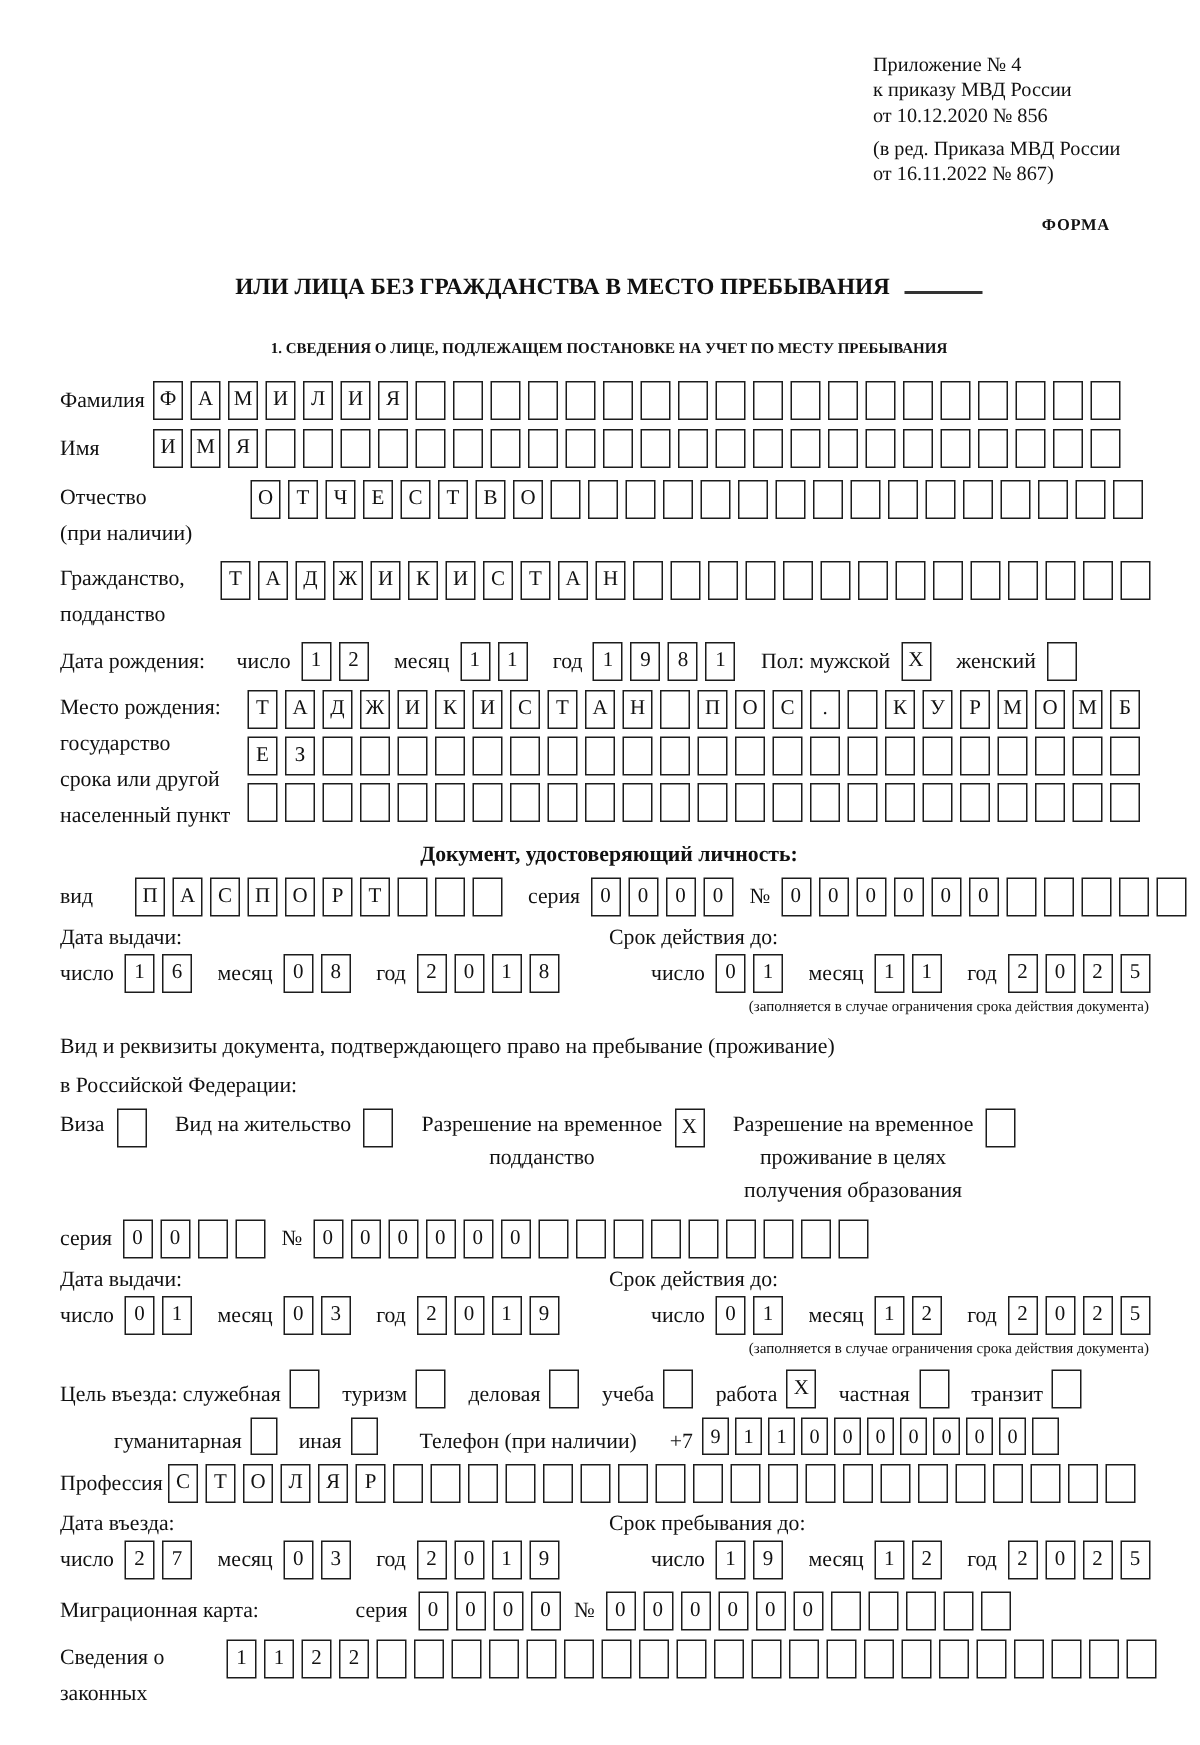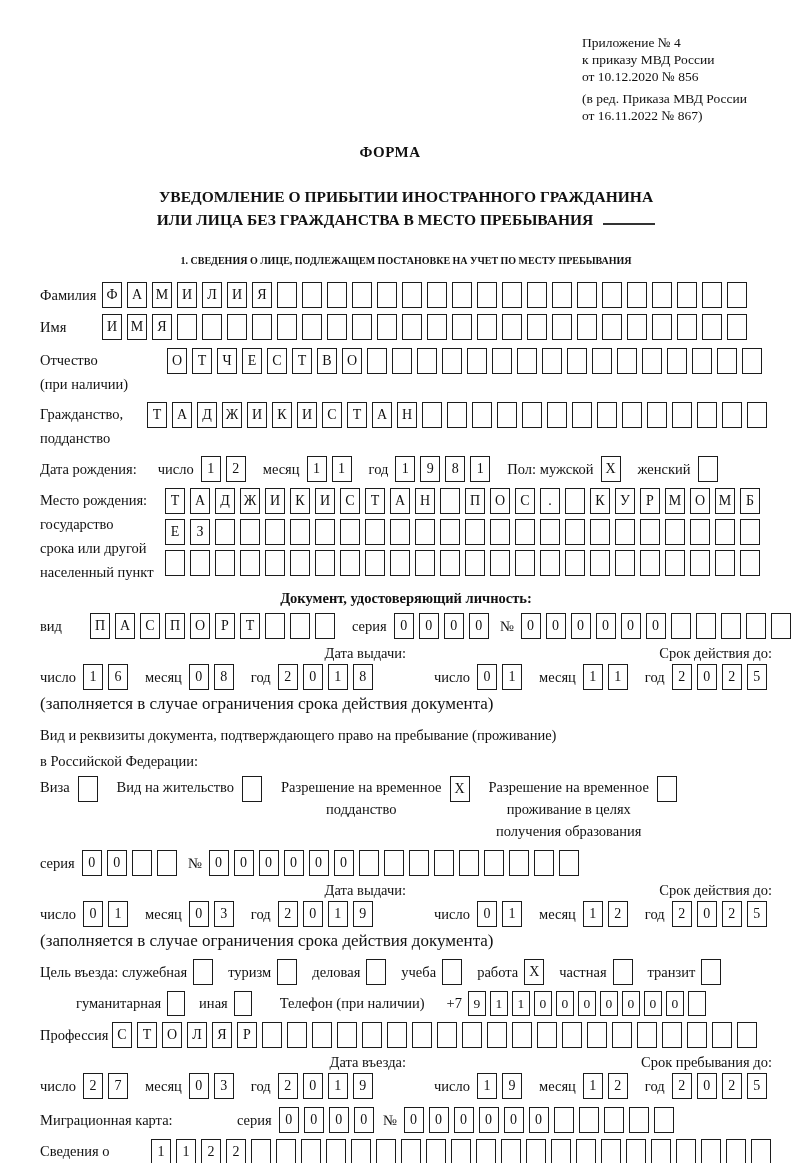--- a/index.html
+++ b/index.html
@@ -4,74 +4,73 @@
 <style>
   html,body{margin:0;padding:0;background:#fff;}
   body{
     width:800px;height:1163px;overflow:hidden;
     font-family:"Liberation Serif","DejaVu Serif",serif;
     color:#111;font-size:14.5px;box-sizing:border-box;
     padding:34px 28px 10px 40px;
   }
   .annex{margin-left:auto;width:190px;line-height:17px;font-size:13.5px;}
   .annex .grp2{margin-top:5px;}
-  .forma{text-align:center;font-weight:bold;letter-spacing:.5px;margin:20px 32px 0 0;font-size:15px;}
+  .forma{text-align:right;font-weight:bold;letter-spacing:.5px;margin:20px 32px 0 0;font-size:11px;}
   .title{ text-align:center;font-weight:bold;font-size:15.5px;line-height:23px;margin-top:24px;}
   .blank-underline{display:inline-block;width:52px;border-bottom:2px solid #333;height:14px;margin-left:10px;}
   .sec-heading{text-align:center;font-weight:bold;font-size:10px;margin-top:24px;margin-bottom:16px;}
   .row{display:flex;align-items:center;margin-bottom:6px;white-space:nowrap;}
   .row.top{align-items:flex-start;gap:15px;}
   .lbl{flex:none;line-height:24px;}
   .w62{width:62px;} .w92{width:92px;} .w112{width:112px;} .w110{width:110px;}
   .w50{width:50px;} .w72{width:72px;} .w96{width:96px;} .w175{width:175px;}
   .lblcol span{display:block;line-height:24px;}
   .cells{display:inline-flex;flex-wrap:nowrap;}
   .cell{
     box-sizing:border-box;flex:none;width:20px;height:26px;border:1.6px solid #1c1c1c;
     margin-right:5px;display:inline-flex;align-items:center;justify-content:center;
     font-size:14px;background:#fff;
   }
   .compact .cell{width:18px;height:25px;margin-right:4px;font-size:13.5px;}
   .stackrows > .cells{margin-bottom:5px;}
   .gap{width:14px;flex:none;}
   .halfhead{display:flex;margin-top:4px;margin-bottom:2px;}
-  .halfhead div{width:50%;text-align:right;}
+  .halfhead div{width:50%;text-align:left;}
   .halfrow{display:flex;margin-bottom:4px;}
   .halfrow .half{width:50%;display:flex;align-items:center;justify-content:flex-start;}
   .halfrow .half.l{padding-left:0;}
   .halfrow .half.r{padding-left:28px;box-sizing:border-box;}
   .dlbl{margin-right:7px;text-align:right;}
   .dgrp{display:inline-flex;align-items:center;margin-right:12px;}
-  .note{font-size:17px;margin:0 6px 8px 0;}
+  .note{font-size:10px;text-align:right;margin:0 6px 8px 0;}
   .plain{line-height:26px;}
   .chkrow{display:flex;align-items:flex-start;margin-top:2px;margin-bottom:8px;}
   .chkgrp{display:flex;align-items:flex-start;margin-right:14px;}
   .chkgrp .txt{text-align:center;line-height:22px;margin-right:8px;}
   .chkgrp .txt span{display:block;}
-  .purposerow{display:flex;align-items:center;margin-bottom:6px;}
+  .purposerow{display:flex;align-items:flex-end;margin-bottom:6px;}
   .purposerow .plbl{margin-right:6px;}
   .purposerow .pbox{margin-right:10px;}
   .indent105{margin-left:36px;}
   .mb8{margin-bottom:8px;} .mt8{margin-top:8px;} .mt4{margin-top:4px;}
 </style>
 </head>
 <body>
 
 <div class="annex">
   <div>Приложение № 4</div>
   <div>к приказу МВД России</div>
   <div>от 10.12.2020 № 856</div>
   <div class="grp2">(в ред. Приказа МВД России</div>
   <div>от 16.11.2022 № 867)</div>
 </div>
 
 <div class="forma">ФОРМА</div>
 
 <div class="title">
-  <div>УВЕДОМЛЕНИЕ О ПРИБЫТИИ ИНОСТРАННОГО ГРАЖДАНИНА</div>
   <div><span>ИЛИ ЛИЦА БЕЗ ГРАЖДАНСТВА В МЕСТО ПРЕБЫВАНИЯ</span><span class="blank-underline"></span></div>
 </div>
 
 <div class="sec-heading">1. СВЕДЕНИЯ О ЛИЦЕ, ПОДЛЕЖАЩЕМ ПОСТАНОВКЕ НА УЧЕТ ПО МЕСТУ ПРЕБЫВАНИЯ</div>
 
 <div class="row">
   <span class="lbl w62">Фамилия</span>
   <span class="cells">
       <span class="cell">Ф</span>
       <span class="cell">А</span>

